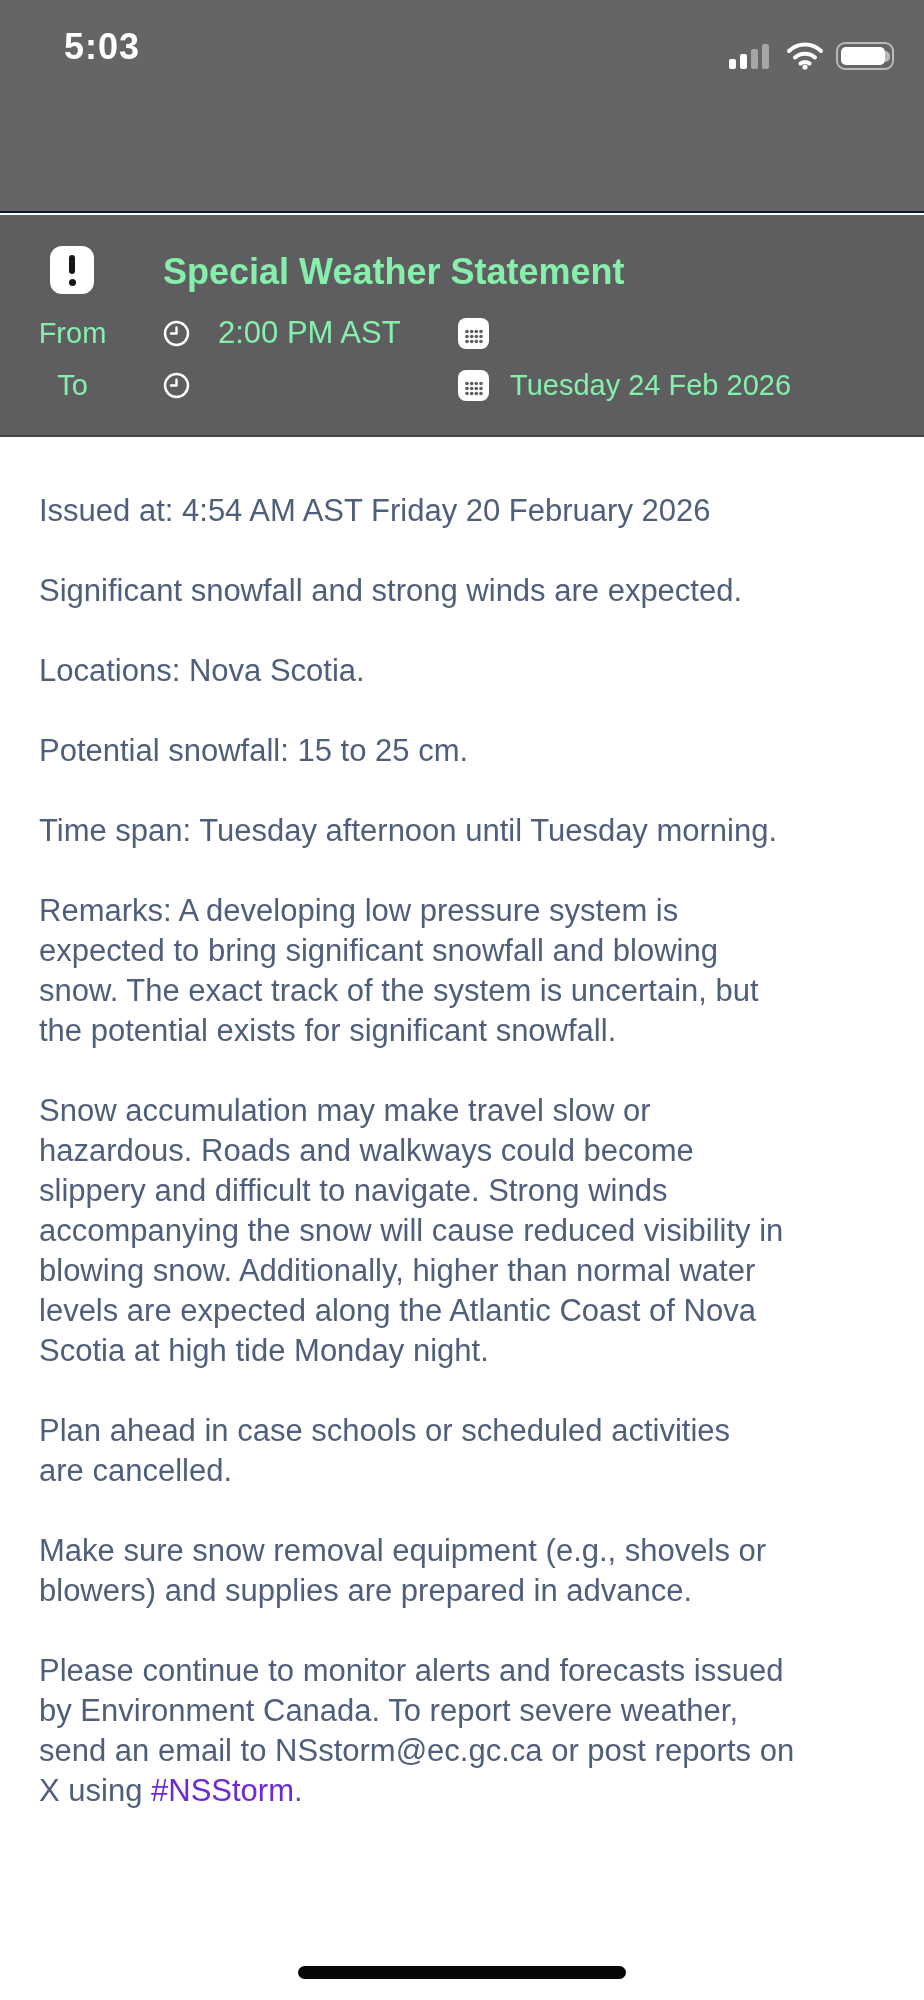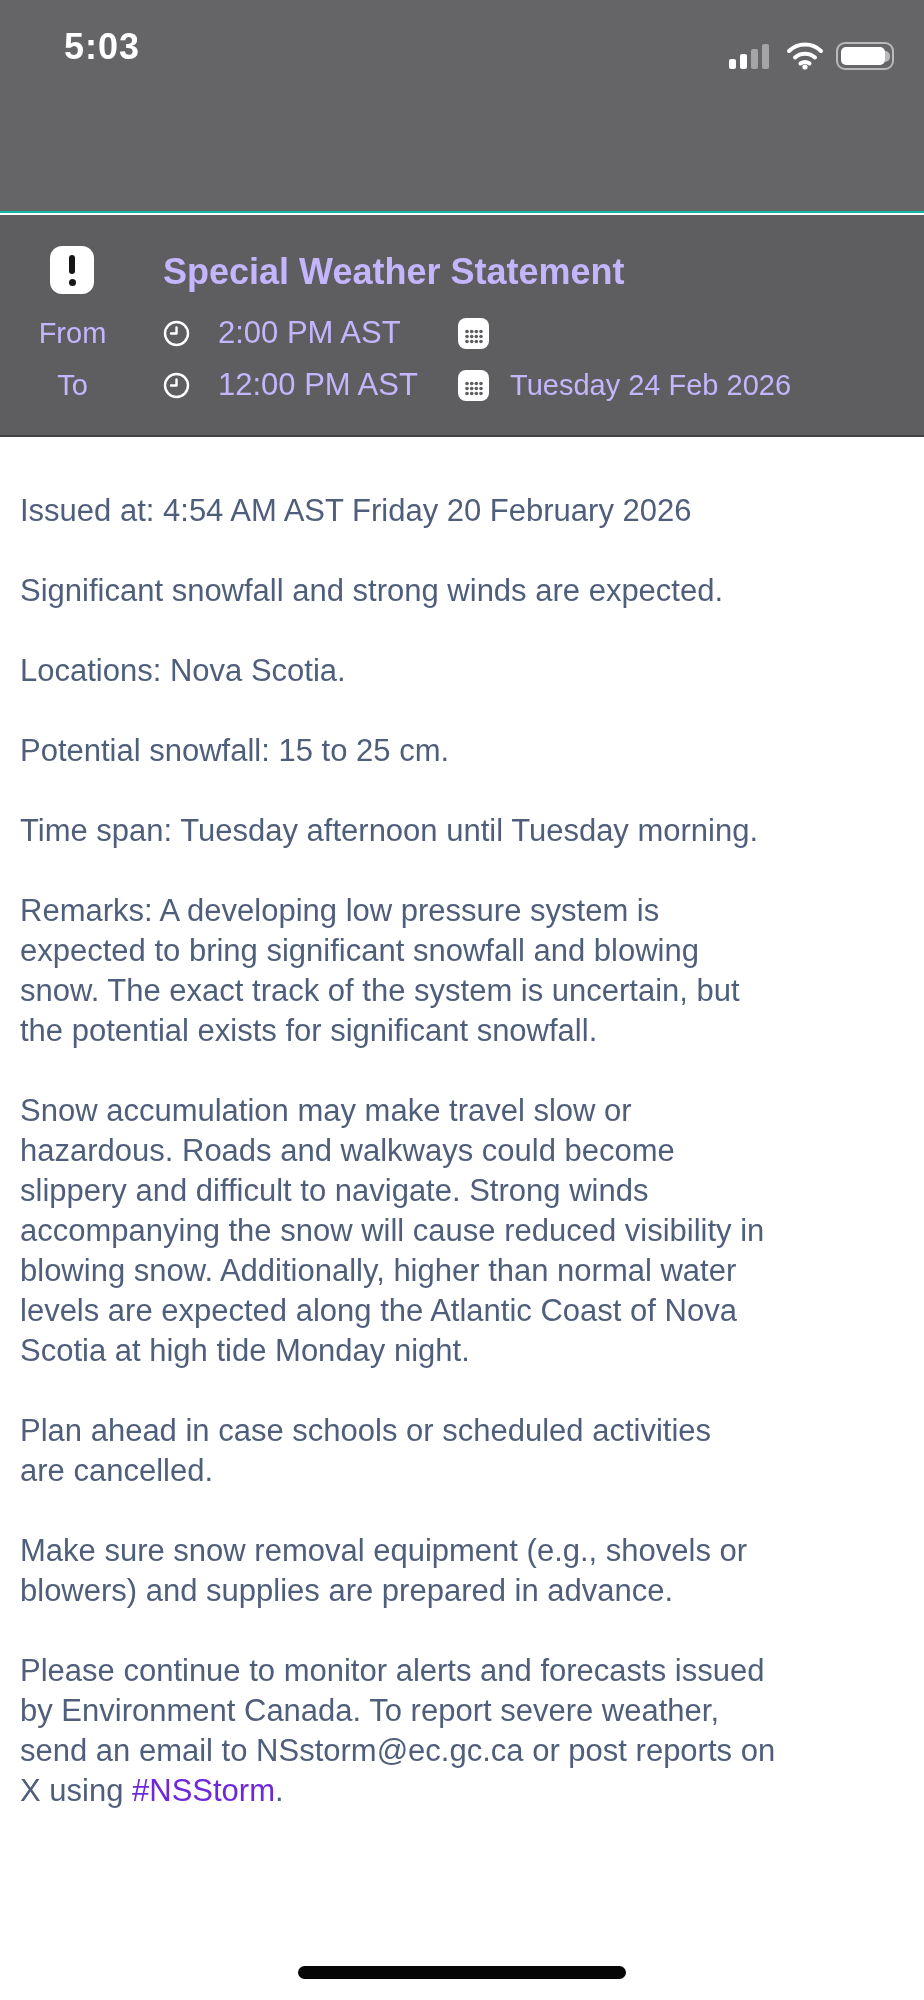--- a/index.html
+++ b/index.html
@@ -5,21 +5,21 @@
   * { margin:0; padding:0; box-sizing:border-box; }
   html,body { background:#d9d9d9; }
   .screen {
     position:relative; width:924px; height:2000px; margin:0 auto;
     background:#ffffff; overflow:hidden;
     font-family:"Liberation Sans","DejaVu Sans",sans-serif;
   }
   
   .chrome {
     position:absolute; top:0; left:0; width:924px; height:213px;
-    background:#656568; border-bottom:2px solid #14b8a6;
+    background:#656568; border-bottom:2px solid #0f172a;
   }
   .status-bar { position:absolute; top:0; left:0; right:0; height:85px; }
   .status-time {
     position:absolute; left:64px; top:26px;
     color:#fff; font-size:36px; font-weight:600; letter-spacing:1px;
   }
   .status-icons { position:absolute; right:34px; top:42px; display:flex; align-items:center; gap:12px; }
   .battery { position:relative; width:58px; height:28px; border:2.5px solid rgba(255,255,255,0.55); border-radius:9px; }
   .battery-fill { position:absolute; left:3px; top:3px; bottom:3px; width:44px; background:#fff; border-radius:5px; }
   .battery-nub { width:5px; height:11px; background:rgba(255,255,255,0.55); border-radius:0 5px 5px 0; margin-left:-9px; }
@@ -47,36 +47,36 @@
   .warn-box .dot { background:#161616; border-radius:50%; }
   .warn-sm { width:43px; height:43px; border-radius:11px; gap:4px; }
   .warn-sm .bar { width:6px; height:16px; }
   .warn-sm .dot { width:6px; height:6px; }
   .warn-lg { width:44px; height:48px; border-radius:12px; gap:5px; }
   .warn-lg .bar { width:6px; height:19px; }
   .warn-lg .dot { width:7px; height:7px; }
   
   .alert-panel {
     position:absolute; top:215px; left:0; width:924px; height:222px;
-    background:#5e5e61; border-bottom:2px solid #434346; color:#c4b5fd;
+    background:#5e5e61; border-bottom:2px solid #434346; color:#86efac;
   }
   .panel-warn { position:absolute; left:50px; top:31px; }
   .alert-title { position:absolute; left:163px; top:36px; font-size:36px; font-weight:700; }
   .range-row { position:absolute; left:0; right:0; height:42px;padding-left:8px; }
   .row-from { top:97px; }
   .row-to { top:149px; }
   .range-label { position:absolute; left:30px; width:85px; text-align:center; font-size:29px; line-height:42px; }
   .range-clock { position:absolute; left:163px; top:8px; }
   .range-time { position:absolute; left:218px; font-size:31px; line-height:42px; }
   .range-cal { position:absolute; left:457px; top:5px; }
   .range-date { position:absolute; left:510px; font-size:29px; line-height:42px; }
   
   .body-text {
     position:absolute; top:439px; left:0; width:924px;
-    padding:52px 37px 0 20px;
+    padding:52px 37px 0 39px;
     color:#4f5e7a; font-size:31px; line-height:40px;
   }
   .body-text p { white-space:pre-line; margin:0 0 40px 0; }
   .hashtag { color:#6d28d9; text-decoration:none; }
   
   .home-indicator {
     position:absolute; left:50%; top:1966px; transform:translateX(-50%);
     width:328px; height:13px; border-radius:8px; background:#060606;
   }
 </style>
@@ -159,21 +159,20 @@
         </g>
       </svg>
     </div>
 
     <div class="range-row row-to">
       <span class="range-label">To</span>
       <svg class="range-clock" width="27" height="27" viewBox="0 0 27 27">
         <circle cx="13.5" cy="13.5" r="11.5" fill="none" stroke="#fff" stroke-width="2.4"></circle>
         <path d="M13.5 7.5 V13.5 H8" fill="none" stroke="#fff" stroke-width="2.4" stroke-linecap="round" stroke-linejoin="round"></path>
       </svg>
-      <span class="range-time">12:00 PM AST</span>
       <svg class="range-cal" width="33" height="33" viewBox="0 0 33 33">
         <rect x="1" y="1" width="31" height="31" rx="8" fill="#fff"></rect>
         <g fill="#5e5e61">
           <circle cx="10" cy="14.5" r="1.8"></circle>
             <circle cx="14.7" cy="14.5" r="1.8"></circle>
             <circle cx="19.3" cy="14.5" r="1.8"></circle>
             <circle cx="24" cy="14.5" r="1.8"></circle>
           <circle cx="10" cy="19.5" r="1.8"></circle>
             <circle cx="14.7" cy="19.5" r="1.8"></circle>
             <circle cx="19.3" cy="19.5" r="1.8"></circle>

